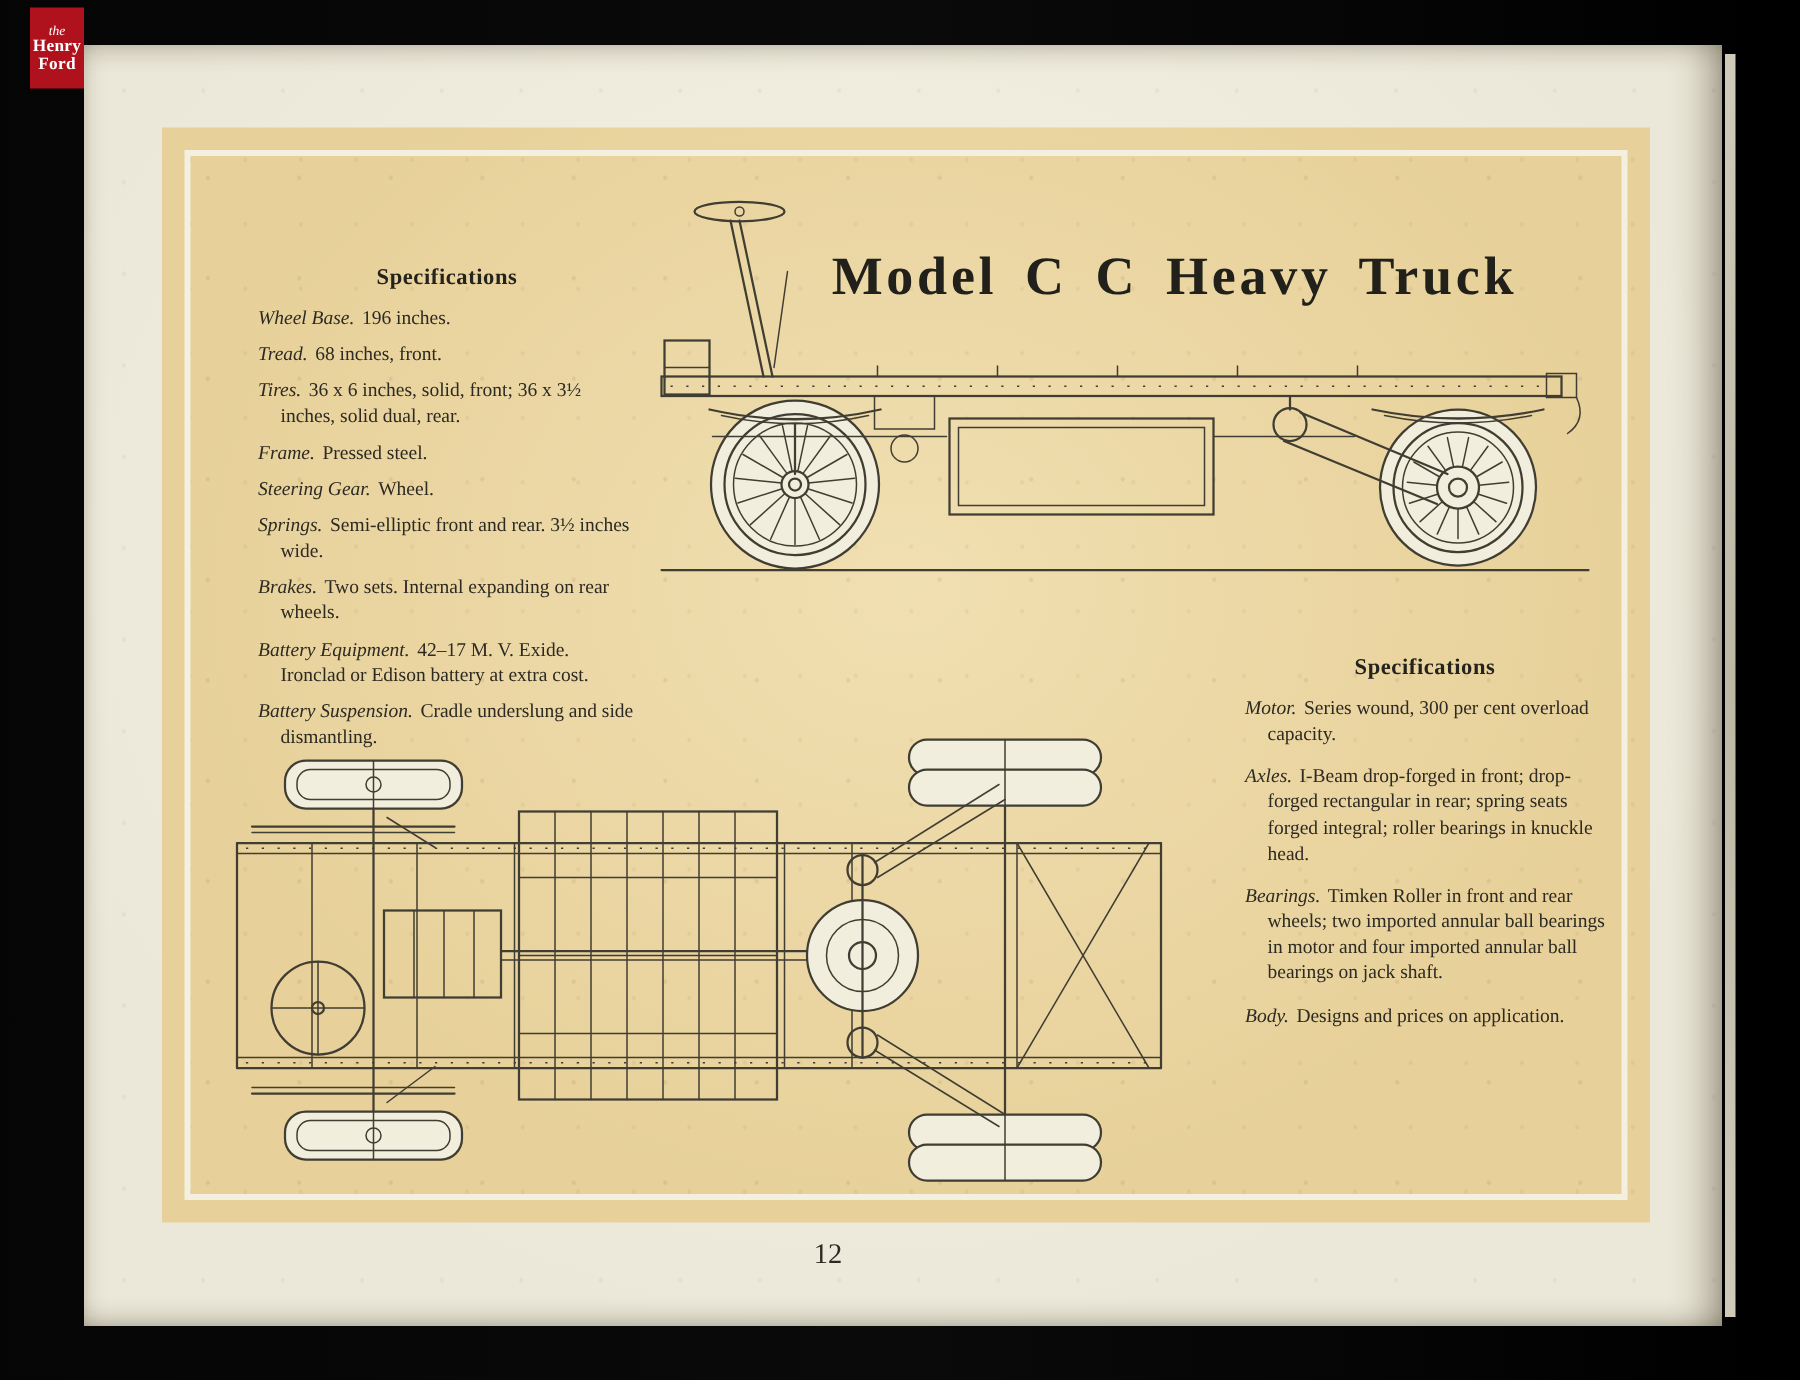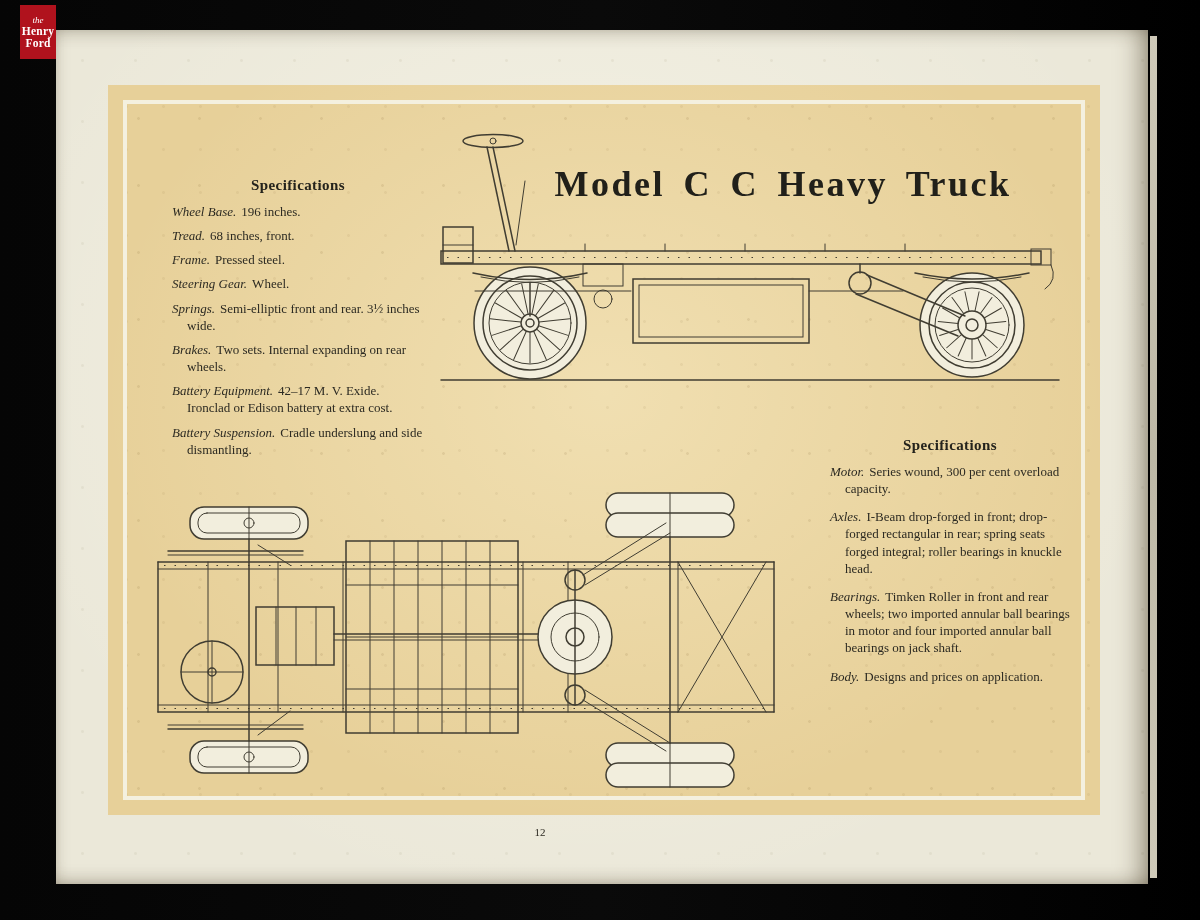--- a/index.html
+++ b/index.html
@@ -73,22 +73,22 @@
   
   .fig{position:absolute;}
   .fig-side{left:327px;top:38px;width:630px;height:265px;}
   .fig-top{left:30px;top:400px;width:650px;height:310px;}
   .ln{stroke:#403d32;fill:none;stroke-width:1.5;stroke-linecap:round;}
   .t{stroke-width:1;}
   .f{fill:#f2eedd;}
   .riv{stroke:#403d32;fill:none;stroke-width:1;stroke-dasharray:1.5 9;}
   
   .page-num{
-    position:absolute;left:4px;top:796px;width:960px;text-align:center;
-    font-size:11px;color:#2c2a22;
+    position:absolute;left:16px;top:796px;width:960px;text-align:center;
+    font-size:19px;color:#2c2a22;
   }
 </style>
 </head>
 <body>
 
 <div class="scan">
 
   <div class="logo">
     <div class="l1">the</div>
     <div class="l2">Henry</div>
@@ -99,20 +99,21 @@
 
     <div class="panel">
       <div class="panel-border"></div>
 
       <div class="page-title">Model C C Heavy Truck</div>
 
       <div class="specs specs-left">
         <div class="spec-heading">Specifications</div>
         <div class="spec-item"><span class="term">Wheel Base.</span><span>196 inches.</span></div>
         <div class="spec-item"><span class="term">Tread.</span><span>68 inches, front.</span></div>
+        <div class="spec-item"><span class="term">Tires.</span><span>36 x 6 inches, solid, front; 36 x 3½ inches, solid dual, rear.</span></div>
         <div class="spec-item"><span class="term">Frame.</span><span>Pressed steel.</span></div>
         <div class="spec-item"><span class="term">Steering Gear.</span><span>Wheel.</span></div>
         <div class="spec-item"><span class="term">Springs.</span><span>Semi-elliptic front and rear. 3½ inches wide.</span></div>
         <div class="spec-item"><span class="term">Brakes.</span><span>Two sets. Internal expanding on rear wheels.</span></div>
         <div class="spec-item"><span class="term">Battery Equipment.</span><span>42–17 M. V. Exide. Ironclad or Edison battery at extra cost.</span></div>
         <div class="spec-item"><span class="term">Battery Suspension.</span><span>Cradle underslung and side dismantling.</span></div>
       </div>
 
       <div class="specs specs-right">
         <div class="spec-heading">Specifications</div>

